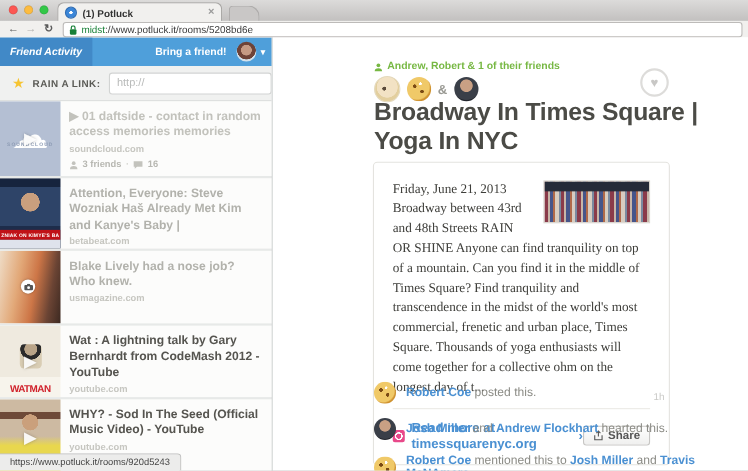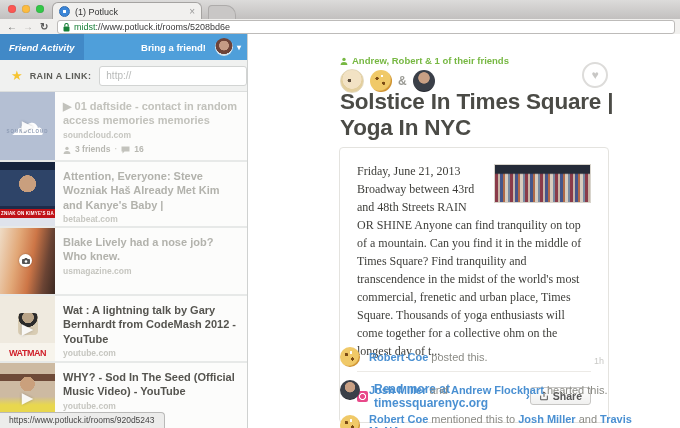--- a/index.html
+++ b/index.html
@@ -1,20 +1,20 @@
 <!DOCTYPE html>
 <html><head>
 <meta charset="utf-8">
 <style>
   html,body{margin:0;padding:0;background:#888;}
   .stage{position:relative;width:680px;height:428px;overflow:hidden;background:#fff;
          font-family:"Liberation Sans",sans-serif;-webkit-font-smoothing:antialiased;}
   
   .tabstrip{position:absolute;left:0;top:0;right:0;height:19px;
-            background:linear-gradient(#dcdbda,#c2c0bf);border-bottom:1px solid #aeacab;}
+            background:linear-gradient(#dcdbda,#c2c0bf);border-bottom:1px solid #aeacab;font-weight:bold;}
   .light{position:absolute;top:5px;width:8px;height:8px;border-radius:50%;box-shadow:inset 0 0 1px rgba(0,0,0,.4);}
   .light.red{left:8px;background:#fc5753;}
   .light.yellow{left:22px;background:#fdbc40;}
   .light.green{left:36px;background:#33c748;}
   .tab{position:absolute;left:52px;top:2px;width:150px;height:18px;background:#f1f0ee;
        border:1px solid #a5a3a1;border-bottom:none;border-radius:6px 6px 0 0;
        display:flex;align-items:center;padding:0 6px;box-sizing:border-box;}
   .tab-favicon{width:9px;height:9px;border-radius:50%;background:radial-gradient(circle at 50% 50%,#fff 0 22%,#3b86d8 26%);border:1px solid #2f6cb2;margin-right:5px;flex:none;}
   .tab-title{font-size:9px;color:#333;white-space:nowrap;overflow:hidden;flex:1;}
   .tab-close{font-size:10px;color:#9a9a9a;margin-left:4px;line-height:1;}
@@ -275,21 +275,21 @@
     </div>
     <div class="avatar-row">
       <span class="pa pa-blond"></span>
       <span class="pa pa-cookie"></span>
       <span class="amp">&amp;</span>
       <span class="pa pa-man"></span>
     </div>
     <div class="heart-btn">
       <span class="heart-glyph">♥</span>
     </div>
-    <div class="post-title">Solstice In Times Square | Yoga In NYC</div>
+    <div class="post-title">Broadway In Times Square | Yoga In NYC</div>
 
     <div class="card">
       <div class="card-img"></div>
       <p class="card-text">Friday, June 21, 2013 Broadway between 43rd and 48th Streets RAIN OR SHINE Anyone can find tranquility on top of a mountain. Can you find it in the middle of Times Square? Find tranquility and transcendence in the midst of the world's most commercial, frenetic and urban place, Times Square. Thousands of yoga enthusiasts will come together for a collective ohm on the longest day of t...</p>
       <hr class="card-divider">
       <div class="card-footer">
         <span class="site-favicon"></span>
         <a class="read-more" href="#">Read more at timessquarenyc.org</a>
         <span class="read-chev">›</span>
         <button class="share-btn">

